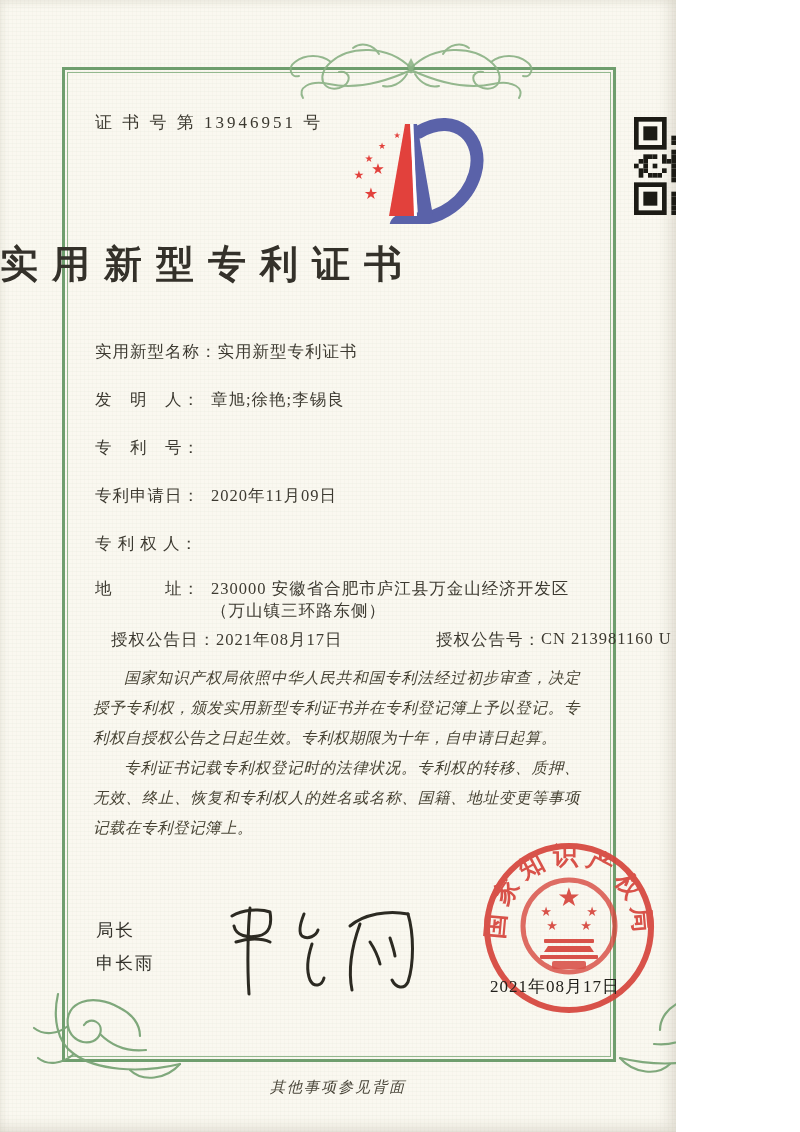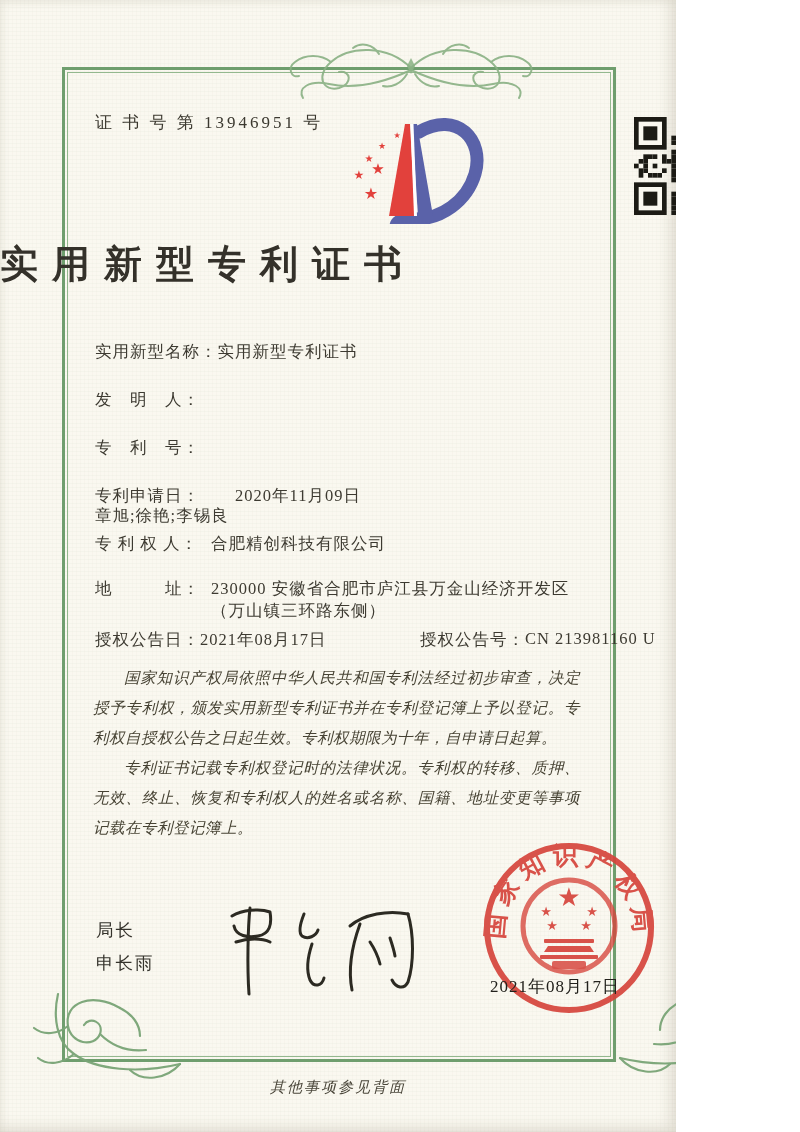--- a/index.html
+++ b/index.html
@@ -20,21 +20,21 @@
   .qr{position:absolute;left:634px;top:117px;}
   .title{position:absolute;left:0;right:8px;top:239px;
     font-size:38px;font-weight:700;letter-spacing:14px;color:#34312a;}
   .row{position:absolute;left:95px;right:84px;display:flex;align-items:flex-start;
     font-size:16.5px;letter-spacing:1px;color:#3d3a31;line-height:1.35;}
   .row .lbl{flex:0 0 116px;white-space:pre;}
   .row .val{flex:1;}
   .grant-row{position:absolute;left:95px;right:78px;top:629px;display:flex;
     font-size:16.5px;letter-spacing:1px;color:#3d3a31;}
   .grant-row .pair{display:flex;white-space:pre;}
-  .grant-row .pair.left{flex:0 0 325px;}
+  .grant-row .pair.left{flex:0 0 325px;margin-left:16px;}
   .paras{position:absolute;left:93px;right:96px;top:663px;
     font-size:15.5px;line-height:1.93;letter-spacing:0.5px;
     font-style:italic;color:#474334;text-align:justify;}
   .paras p{margin:0;text-indent:2em;}
   .sig-block{position:absolute;left:96px;top:914px;font-family:"Liberation Sans","DejaVu Sans",sans-serif;
     font-size:17.5px;color:#35332c;letter-spacing:2px;line-height:1.9;}
   .sig-hand{position:absolute;left:212px;top:886px;}
   .seal{position:absolute;left:478px;top:840px;}
   .seal-date{position:absolute;left:490px;top:975px;font-size:17px;letter-spacing:1px;color:#22211c;}
   .page-num{position:absolute;left:0;right:60px;top:1030px;text-align:center;font-size:14.5px;
@@ -246,34 +246,33 @@
       <rect x="1" y="15" width="5" height="5" fill="#faf8f0"></rect>
       <rect x="2" y="16" width="3" height="3" fill="#1c1b15"></rect>
     </svg>
 
   <div class="title">实用新型专利证书</div>
 
   <div class="row" style="top:341px;">
     <span class="lbl">实用新型名称：</span>
     <span class="val">实用新型专利证书</span>
   </div>
-  <div class="row" style="top:389px;flex-direction:column;">
+  <div class="row" style="top:389px;">
     <span class="lbl">发　明　人：</span>
     <span class="val">章旭;徐艳;李锡良</span>
   </div>
   <div class="row" style="top:437px;flex-direction:column;">
     <span class="lbl">专　利　号：</span>
   </div>
-  <div class="row" style="top:485px;gap:24px;">
+  <div class="row" style="top:485px;">
     <span class="lbl">专利申请日：</span>
     <span class="val">2020年11月09日</span>
   </div>
   <div class="row" style="top:533px;">
     <span class="lbl">专 利 权 人：</span>
-    <span class="val">合肥精创科技有限公司</span>
   </div>
   <div class="row" style="top:578px;justify-content:center;">
     <span class="lbl">地　　　址：</span>
     <span class="val" style="max-width:455px;">230000 安徽省合肥市庐江县万金山经济开发区（万山镇三环路东侧）</span>
   </div>
 
   <div class="grant-row">
     <span class="pair left">
       <span>授权公告日：</span>
       <span>2021年08月17日</span>

